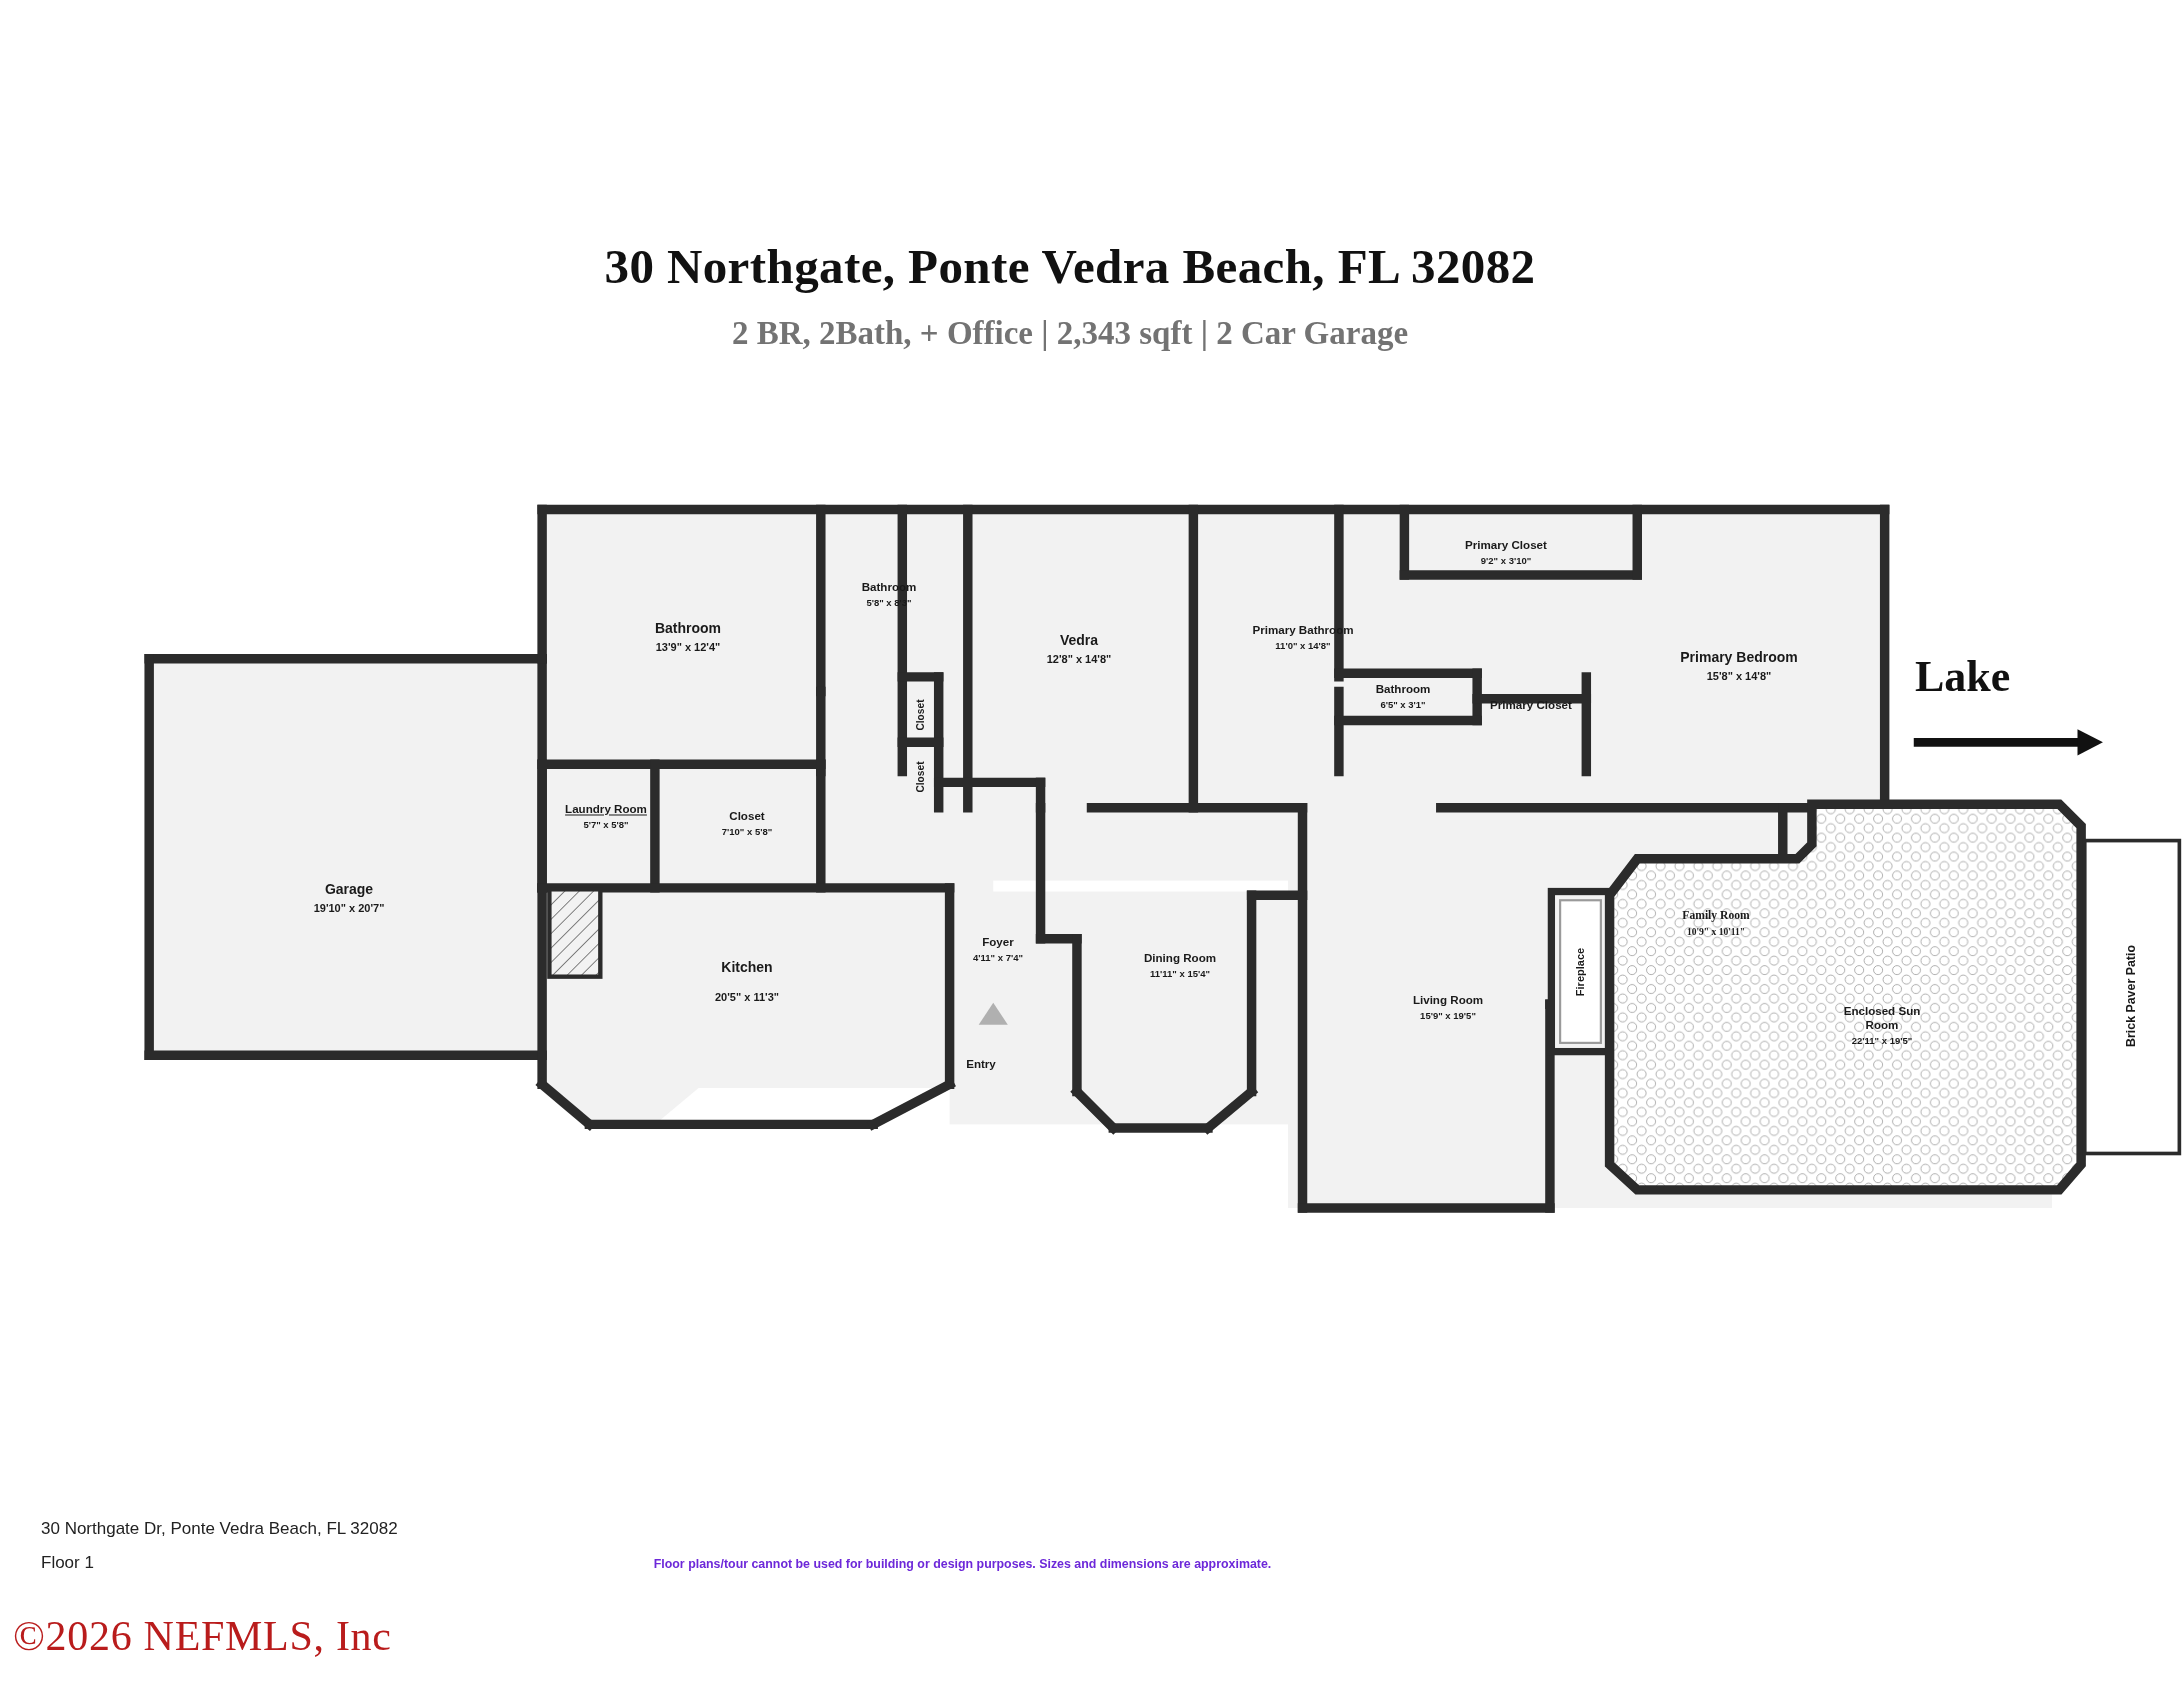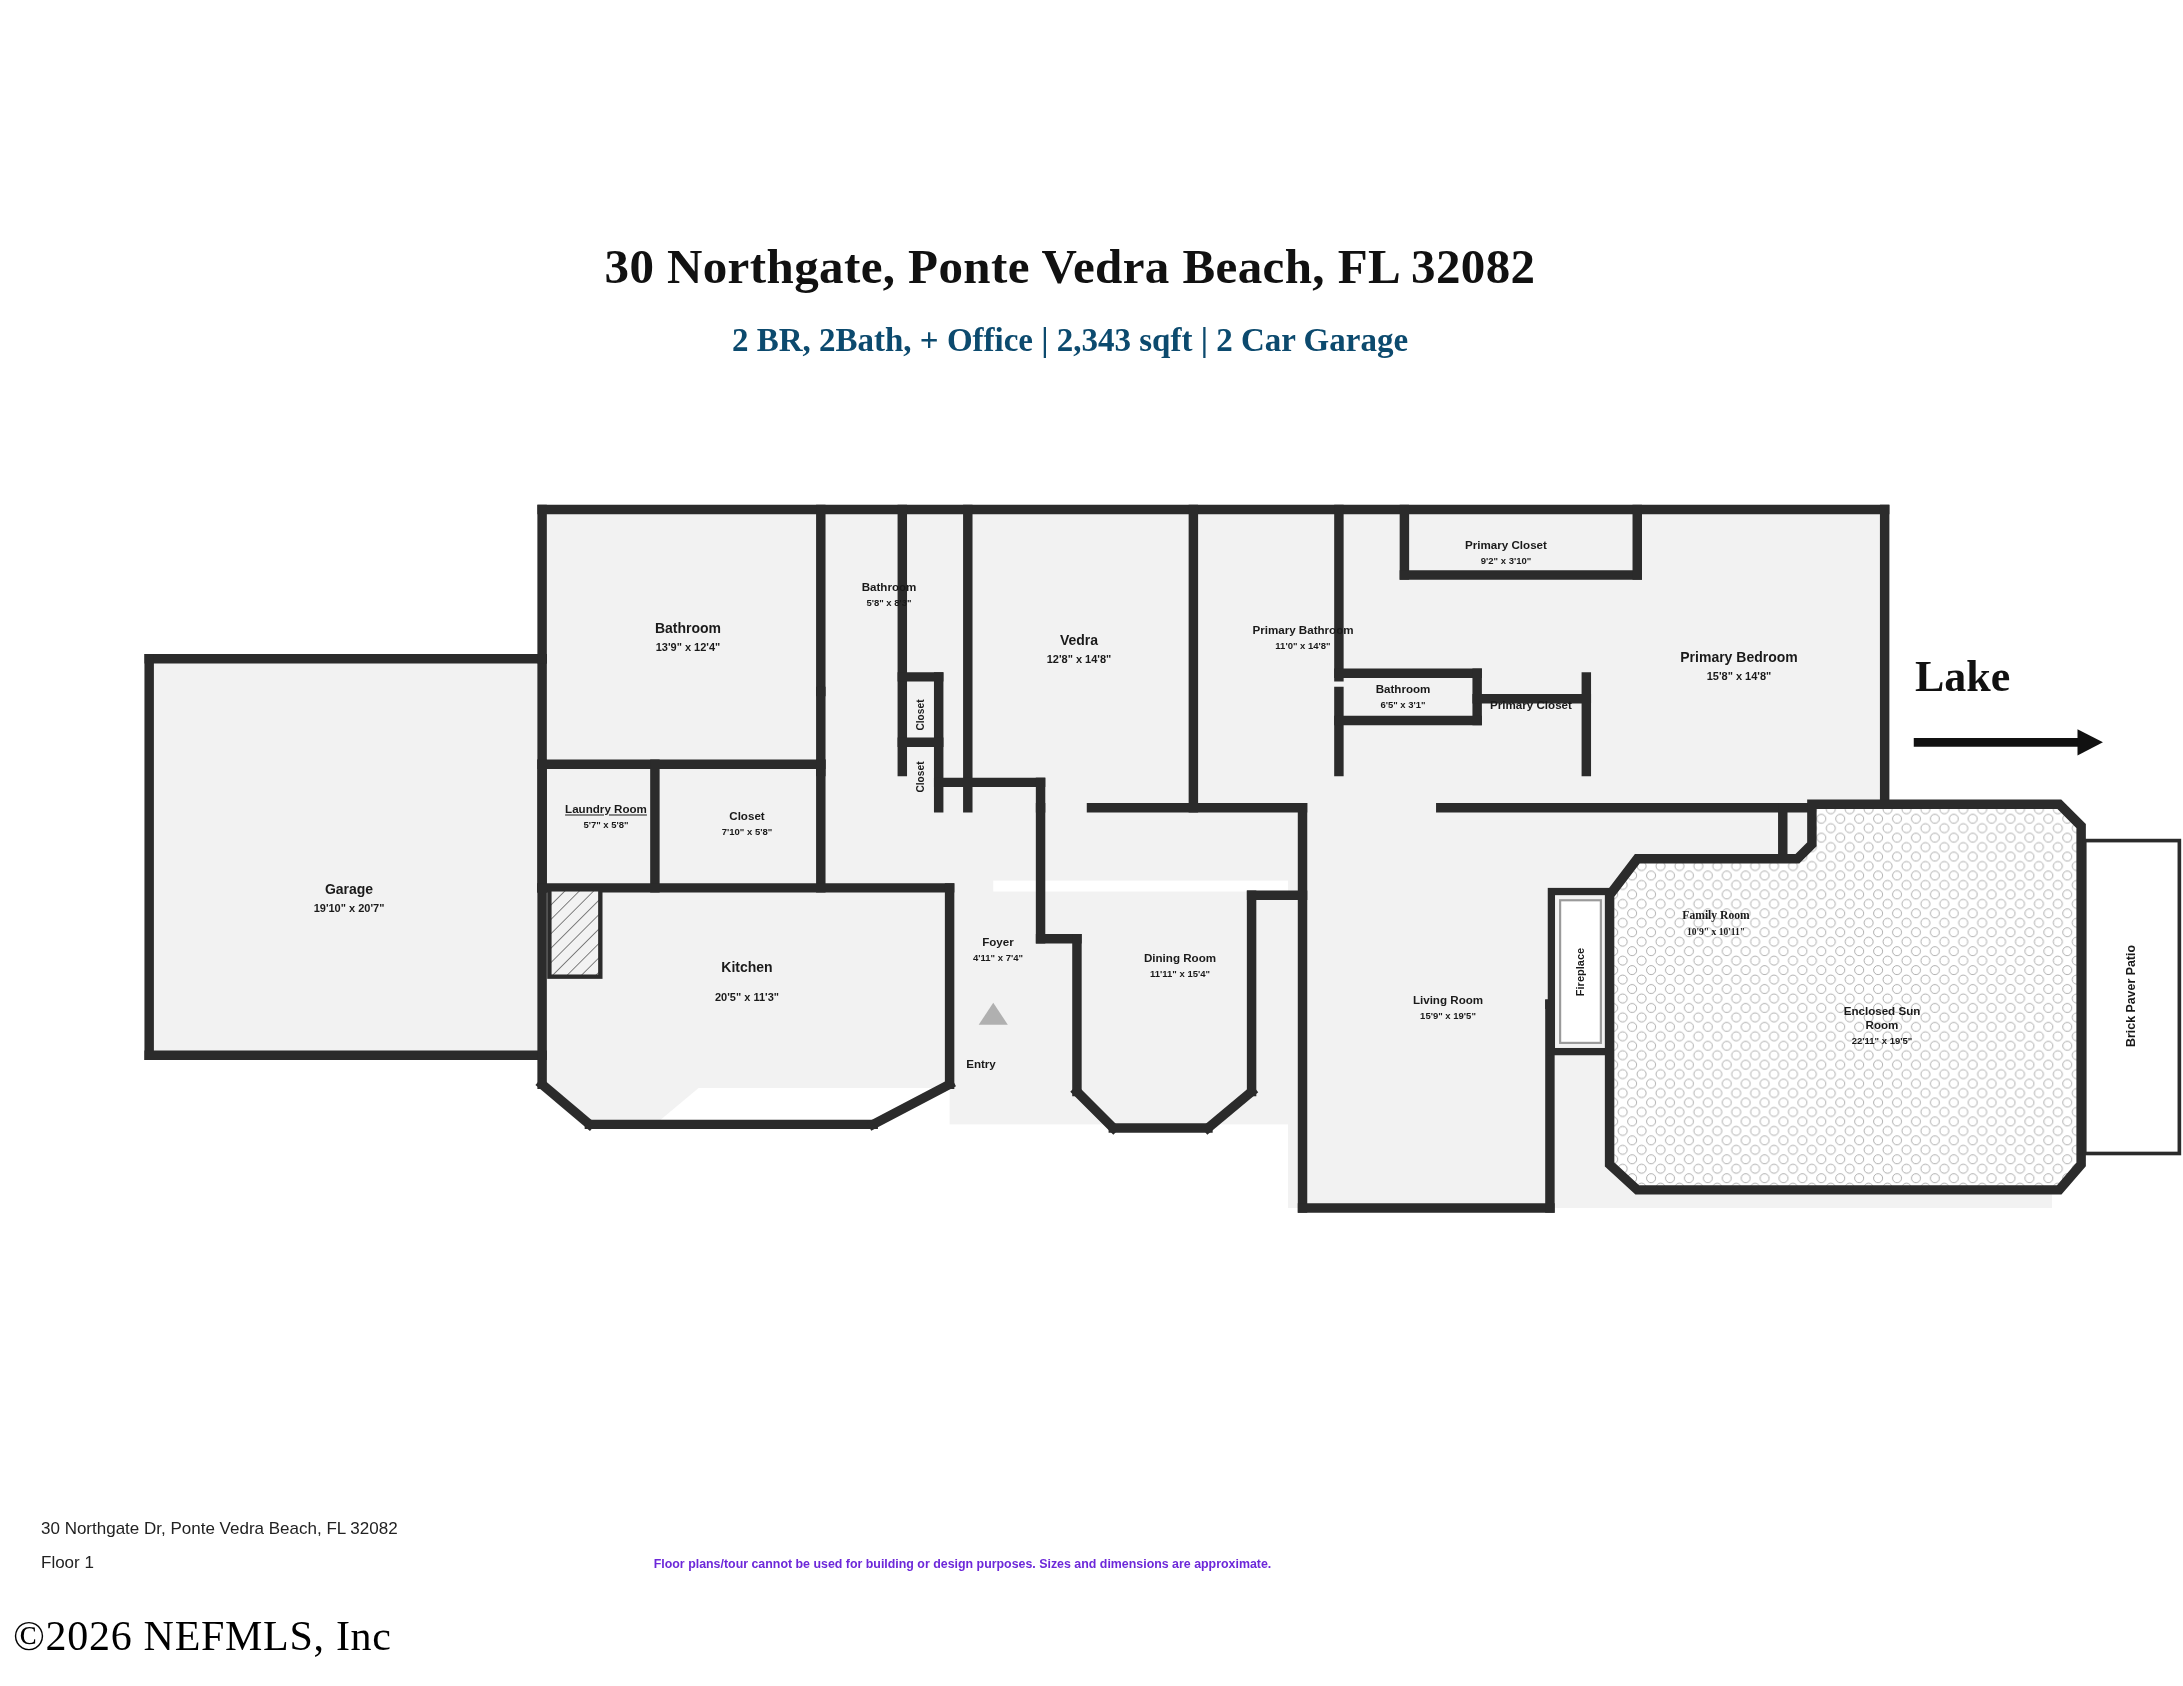--- a/index.html
+++ b/index.html
@@ -27,22 +27,22 @@
     font-weight: bold;
     font-size: 49px;
     letter-spacing: 0.4px;
     color: #111;
     line-height: 1.1;
   }
   #subtitle {
     font-family: "Liberation Serif", serif;
     font-weight: bold;
     font-size: 33px;
-    color: #0c4a6e;
-    margin-top: 28px;
+    color: #737373;
+    margin-top: 21px;
     line-height: 1.15;
     text-align: center;
   }
   
   #plan {
     position: absolute;
     left: 0;
     top: 0;
     width: 2183px;
     height: 1687px;
@@ -101,21 +101,21 @@
     font-size: 12.4px;
     font-weight: bold;
     color: #6d28d9;
   }
   #watermark {
     position: absolute;
     left: 13px;
     top: 1612px;
     font-family: "Liberation Serif", serif;
     font-size: 42px;
-    color: #000000;
+    color: #b91c1c;
     letter-spacing: 0.7px;
   }
 </style>
 </head>
 <body>
 
 <div id="header">
   <div id="title">30 Northgate, Ponte Vedra Beach, FL 32082</div>
   <div id="subtitle">2 BR, 2Bath, + Office  |  2,343 sqft  |  2 Car Garage</div>
 </div>

